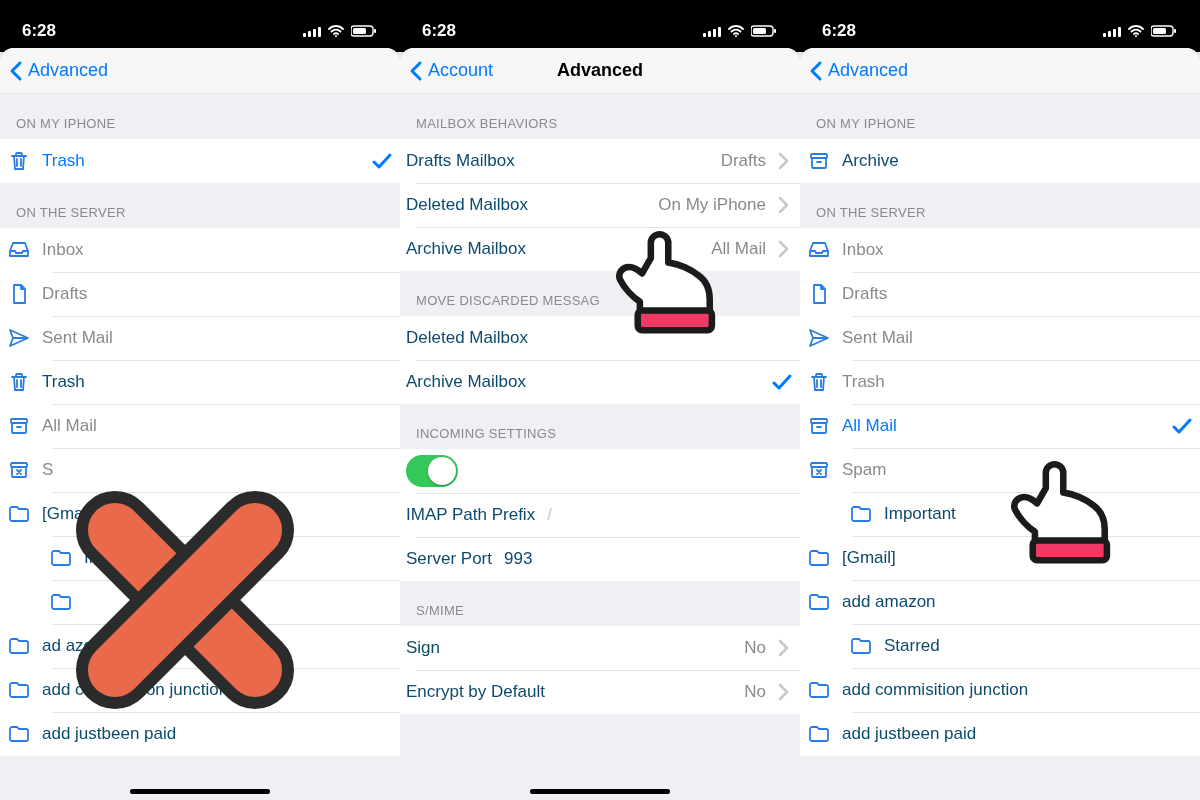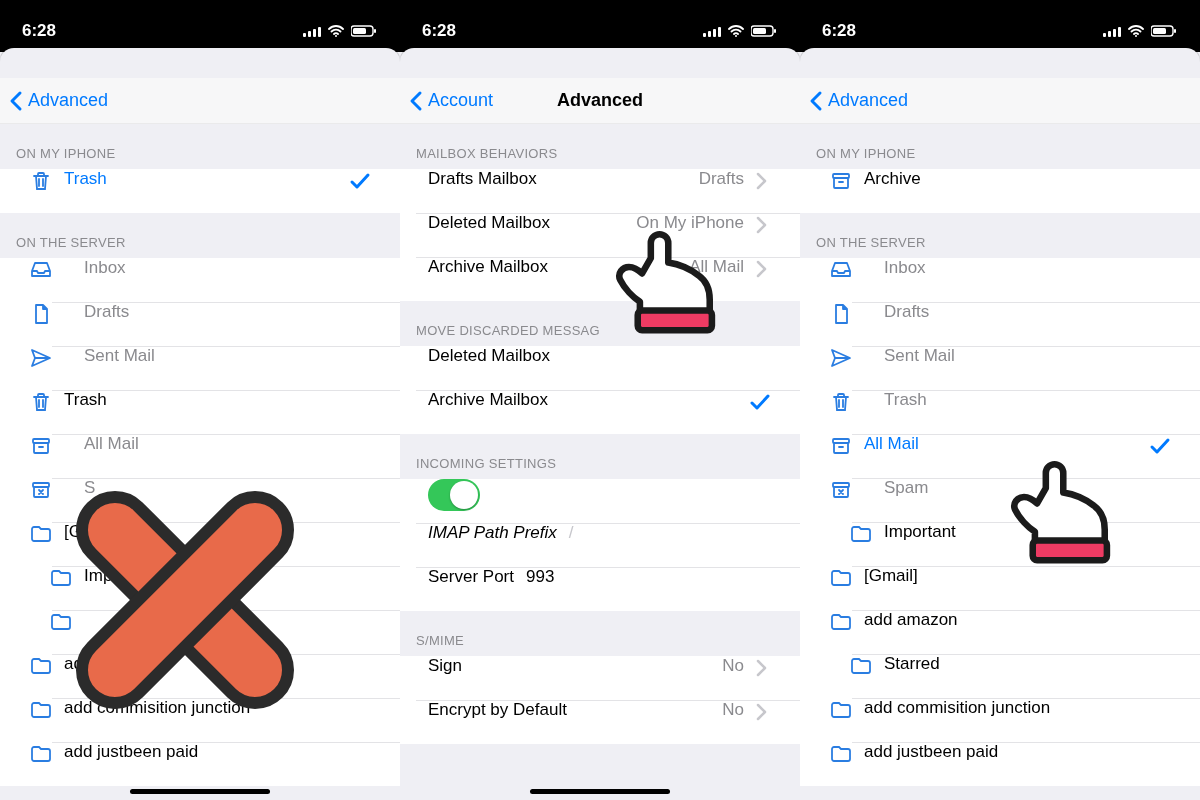--- a/index.html
+++ b/index.html
@@ -9,35 +9,35 @@
   .phone:last-child { border-right:none; }
 
   
   .statusbar { height:52px; background:#000; color:#fff; display:flex; align-items:center; justify-content:space-between; padding:16px 22px 6px 22px; font-weight:600; font-size:17px; }
   .sb-right { display:flex; align-items:center; gap:6px; }
   .sb-right svg { display:block; }
 
   
   .sheet { position:relative; margin-top:-4px; background:#efeff4; border-radius:14px 14px 0 0; height:748px; overflow:hidden; box-shadow: 0 -2px 0 rgba(0,0,0,0.15); }
 
-  .navbar { height:46px; display:flex; align-items:center; background:#f7f7f8; position:relative; border-bottom:1px solid rgba(0,0,0,0.05);margin-top:30px;}
+  .navbar { height:46px; display:flex; align-items:center; background:#f7f7f8; position:relative; border-bottom:1px solid rgba(0,0,0,0.05);}
   .navback { display:flex; align-items:center; color:#007aff; font-size:18px; padding-left:6px; gap:2px; cursor:pointer;}
   .navback svg { stroke:#007aff; }
   .navtitle { position:absolute; left:0; right:0; text-align:center; font-weight:600; font-size:18px; color:#000; pointer-events:none;}
 
   .section-header { font-size:13px; color:#8a8a8e; padding:22px 16px 8px 16px; text-transform:uppercase; letter-spacing:0.3px; }
   .list { background:#fff; }
-  .cell { display:flex; min-height:44px; padding:0 28px; position:relative; cursor:pointer;}
+  .cell { display:flex; align-items:center; min-height:44px; padding:0 6px; position:relative; cursor:pointer;}
   .cell + .cell::before,
   .cell.sep-top::before { content:""; position:absolute; left:52px; right:0; top:0; height:1px; background:#e3e3e6; }
   .cell.full-sep + .cell::before,
   .cell.sep-full::before { left:16px; }
   .cell .icon { width:26px; display:flex; justify-content:center; margin-right:10px; }
-  .cell .label { font-size:17px; color:#000000; flex:1; }
-  .cell .label.muted { color:#8a8a8e;margin-left:20px; }
+  .cell .label { font-size:17px; color:#0c4a6e; flex:1; }
+  .cell .label.muted { color:#8a8a8e; }
   .cell .label.active { color:#007aff; }
   .cell .value { font-size:17px; color:#8a8a8e; margin-right:6px; }
   .cell.indent { padding-left:48px; }
 
   
   .toggle { width:52px; height:32px; border-radius:16px; background:#34c759; position:relative; }
   .toggle::after { content:""; position:absolute; width:28px; height:28px; background:#fff; border-radius:50%; top:2px; right:2px; box-shadow:0 1px 2px rgba(0,0,0,0.3);}
 
   
   .homebar { position:absolute; bottom:6px; left:50%; transform:translateX(-50%); width:140px; height:5px; background:#000; border-radius:3px; }
@@ -339,21 +339,21 @@
             </svg>
       </div>
     </div>
 
     <div class="section-header">INCOMING SETTINGS</div>
     <div class="list">
       <div class="cell sep-full">
         <span class="toggle"></span>
       </div>
       <div class="cell sep-full">
-        <span class="label" style="flex:0 0 auto; margin-right:12px;font-style:italic;">IMAP Path Prefix</span>
+        <span class="label" style="flex:0 0 auto; margin-right:12px;">IMAP Path Prefix</span>
         <span class="value" style="flex:1; text-align:left; color:#c7c7cc;">/</span>
       </div>
       <div class="cell sep-full">
         <span class="label" style="flex:0 0 auto; margin-right:12px;">Server Port</span>
         <span class="label" style="flex:1; text-align:left;">993</span>
       </div>
     </div>
 
     <div class="section-header">S/MIME</div>
     <div class="list">

